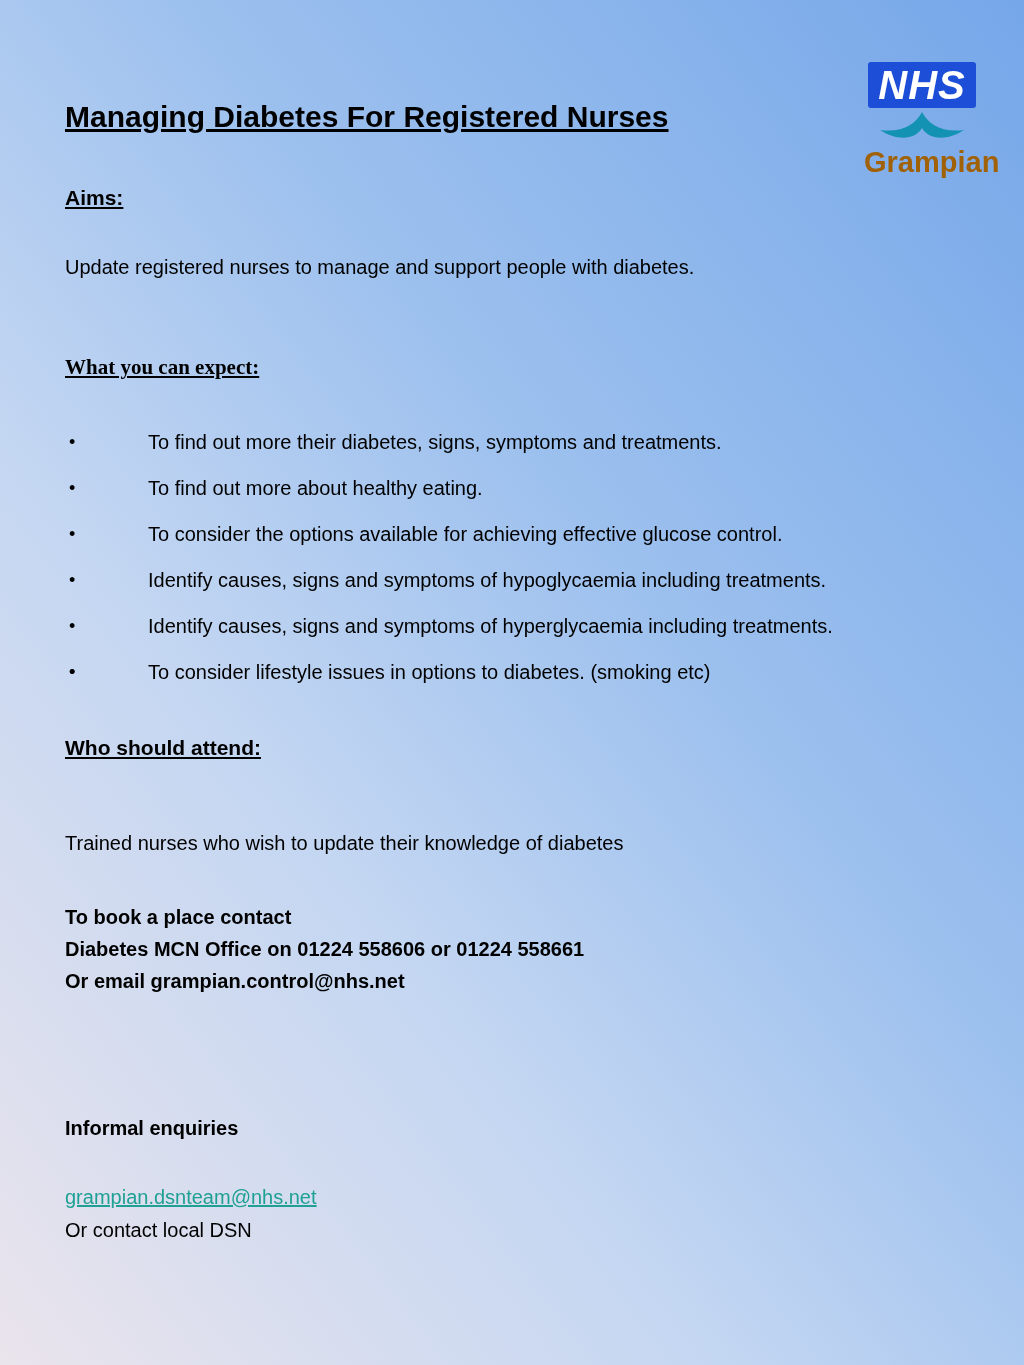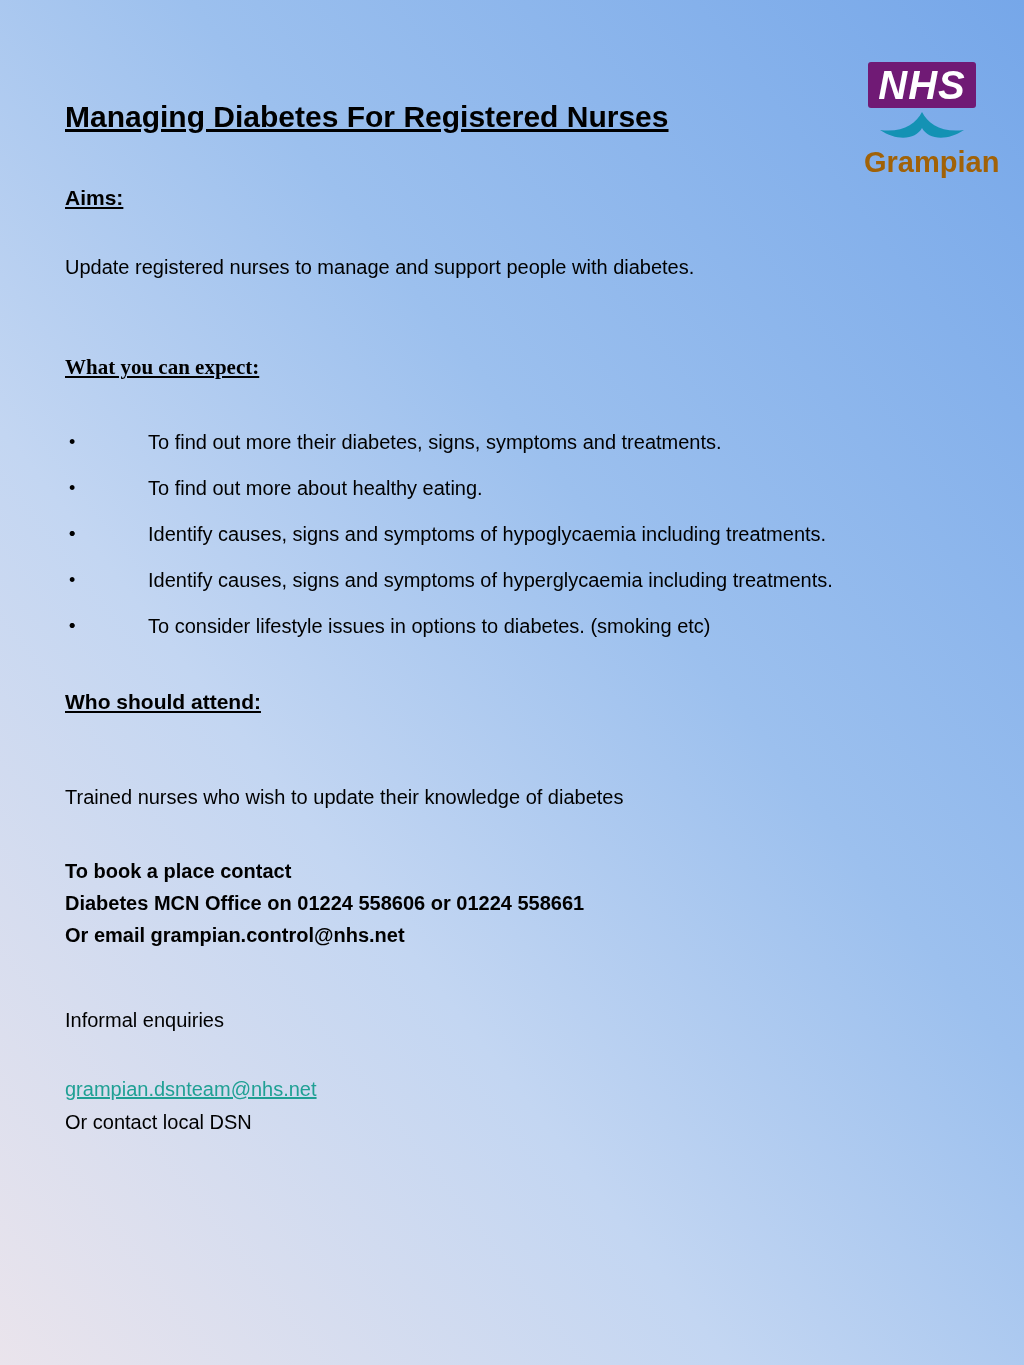--- a/index.html
+++ b/index.html
@@ -24,21 +24,21 @@
   
   .logo {
     position: absolute;
     top: 62px;
     right: 44px;
     width: 116px;
     text-align: center;
   }
   .nhs-box {
     display: inline-block;
-    background: #701a75;
+    background: #1d4ed8;
     color: #ffffff;
     font-weight: bold;
     font-style: italic;
     font-size: 40px;
     line-height: 46px;
     padding: 0 10px;
     border-radius: 3px;
     letter-spacing: 1px;
   }
   .swoosh {
@@ -92,23 +92,23 @@
   }
   .attend-heading  { margin-top: 54px; }
   .attend-text     { margin-top: 72px; }
   .booking-block {
     margin-top: 46px;
     font-size: 20px;
     font-weight: bold;
     line-height: 32px;
   }
   .informal-heading {
-    margin-top: 58px;
+    margin-top: 120px;
     font-size: 20px;
-    font-weight: normal;
+    font-weight: bold;
   }
   .email-link {
     display: inline-block;
     margin-top: 46px;
     font-size: 20px;
     color: #1fa094;
     text-decoration: underline;
     cursor: pointer;
   }
   .contact-text {
@@ -142,20 +142,21 @@
     <li>
       <span class="bullet">•</span>
       <span>To find out more their diabetes, signs, symptoms and treatments.</span>
     </li>
     <li>
       <span class="bullet">•</span>
       <span>To find out more about healthy eating.</span>
     </li>
     <li>
       <span class="bullet">•</span>
+      <span>To consider the options available for achieving effective glucose control.</span>
     </li>
     <li>
       <span class="bullet">•</span>
       <span>Identify causes, signs and symptoms of hypoglycaemia including treatments.</span>
     </li>
     <li>
       <span class="bullet">•</span>
       <span>Identify causes, signs and symptoms of hyperglycaemia including treatments.</span>
     </li>
     <li>

